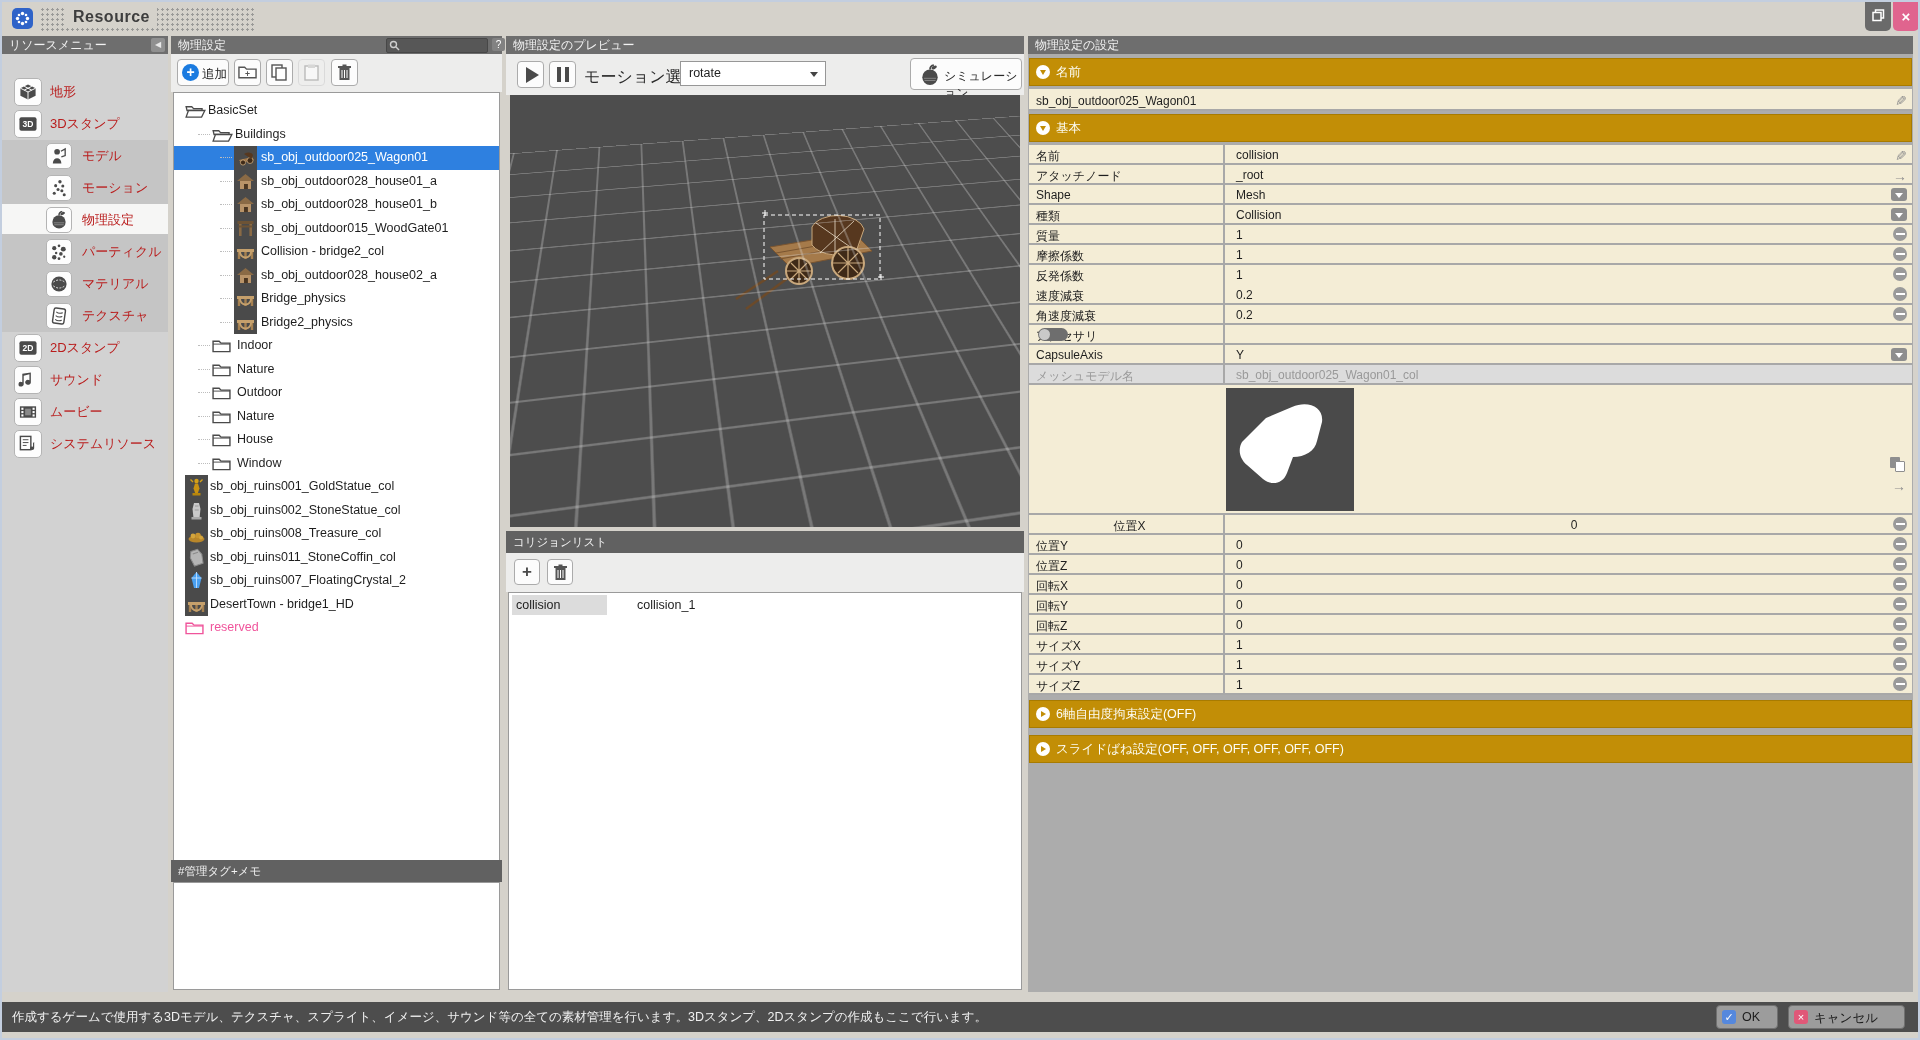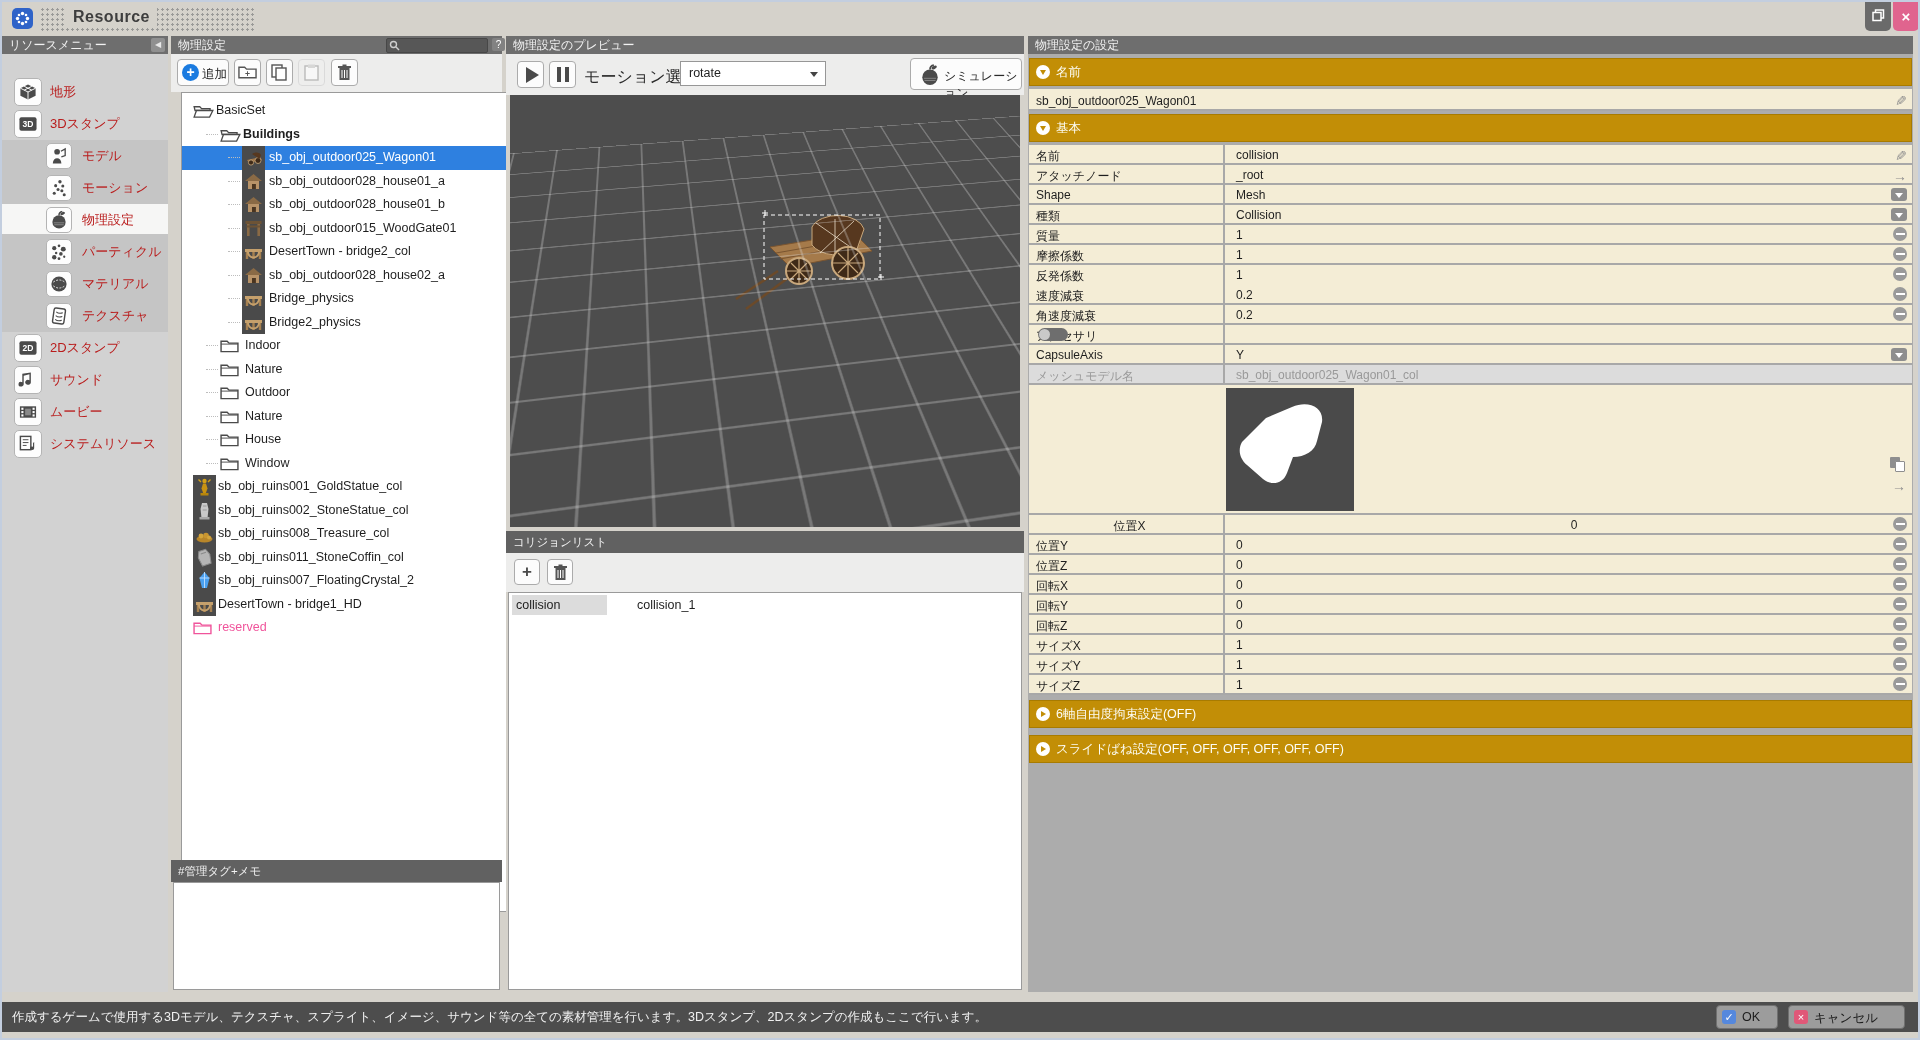--- a/index.html
+++ b/index.html
@@ -50,21 +50,21 @@
   .srow.group .slabel{left:48px;}
   .srow.sub .slabel{left:80px;}
 
   
   #treepanel{left:171px;width:331px;}
   .searchbox{position:absolute;left:215px;top:2px;width:100px;height:13px;background:#575757;border:1px solid #474747;border-radius:2px;}
   .searchbox svg{position:absolute;left:2px;top:1px;}
   .qbtn{position:absolute;left:321px;top:2px;width:13px;height:13px;background:#828282;color:#fff;
     font-size:10px;line-height:13px;text-align:center;border-radius:2px;}
   #treetools{left:0;top:18px;right:0;height:38px;}
-  #treearea{left:10px;top:56px;width:327px;height:820px;overflow:hidden;}
+  #treearea{left:2px;top:56px;width:327px;height:820px;overflow:hidden;}
   .trow{position:absolute;left:0;width:100%;height:23.5px;font-size:12.5px;color:#1E1E1E;}
   .trow .tlabel{position:absolute;top:4px;white-space:nowrap;}
   .trow.selected{background:#2E80E0;}
   .trow.selected .tlabel{color:#fff;}
   .trow.reserved .tlabel{color:#F0549B;}
   .ticon{position:absolute;top:4px;}
   .thumb{position:absolute;top:0;width:23px;height:23.5px;background:#4A4A4A;overflow:hidden;}
   .thumb svg{position:absolute;left:1px;top:1px;}
   .guide{position:absolute;top:11px;border-top:1px dotted #BDBDBD;}
   #memohead{left:0;width:331px;}
@@ -358,21 +358,21 @@
     </div>
   </div>
   <div id="treearea" class="whitebox">
       <div class="trow" style="top: 6px;">
         <span class="ticon" style="left:11px;"><svg width="21" height="15" viewBox="0 0 22 16">
             <path d="M1 4 h6 l2 2 h9 v2 h-16 z" fill="#fff" stroke="#4A4A4A" stroke-width="1.4"></path>
             <path d="M3.5 8 h17.5 l-3.5 7 h-16.5 z" fill="#fff" stroke="#4A4A4A" stroke-width="1.4"></path>
           </svg></span>
         <span class="tlabel" style="left:34px;">BasicSet</span>
       </div>
-      <div class="trow" style="top: 29.5px; font-weight: bold;">
+      <div class="trow" style="top: 29.5px;">
         <span class="guide" style="left:24px;width:12px;"></span>
         <span class="ticon" style="left:38px;"><svg width="21" height="15" viewBox="0 0 22 16">
             <path d="M1 4 h6 l2 2 h9 v2 h-16 z" fill="#fff" stroke="#4A4A4A" stroke-width="1.4"></path>
             <path d="M3.5 8 h17.5 l-3.5 7 h-16.5 z" fill="#fff" stroke="#4A4A4A" stroke-width="1.4"></path>
           </svg></span>
         <span class="tlabel" style="left:61px;">Buildings</span>
       </div>
       <div class="trow selected" style="top: 53px;">
         <span class="guide" style="left:46px;width:12px;"></span>
         <span class="thumb" style="left:60px;">
@@ -424,21 +424,21 @@
       <div class="trow" style="top: 147px;">
         <span class="guide" style="left:46px;width:12px;"></span>
         <span class="thumb" style="left:60px;">
           <svg width="21" height="21" viewBox="0 0 21 21">
             <rect x="2" y="8" width="17" height="3" fill="#c5a06c"></rect>
             <path d="M4 11 v7 M10.5 11 v7 M17 11 v7" stroke="#a5첼8050" stroke-width="2.4"></path>
             <path d="M4 11 v7 M10.5 11 v7 M17 11 v7" stroke="#a58050" stroke-width="2.4"></path>
             <path d="M5 11 a5.5 5.5 0 0 0 11 0" fill="none" stroke="#c5a06c" stroke-width="2"></path>
           </svg>
         </span>
-        <span class="tlabel" style="left:87px;">DesertTown - bridge2_col</span>
+        <span class="tlabel" style="left:87px;">Collision - bridge2_col</span>
       </div>
       <div class="trow" style="top: 170.5px;">
         <span class="guide" style="left:46px;width:12px;"></span>
         <span class="thumb" style="left:60px;">
           <svg width="21" height="21" viewBox="0 0 21 21">
             <polygon points="10.5,3 19,10 2,10" fill="#8a6a45"></polygon>
             <rect x="5" y="10" width="11" height="8" fill="#b89368"></rect>
             <rect x="9" y="13" width="3.5" height="5" fill="#4a3categor520"></rect>
             <rect x="9" y="13" width="3.5" height="5" fill="#4a3520"></rect>
           </svg>

